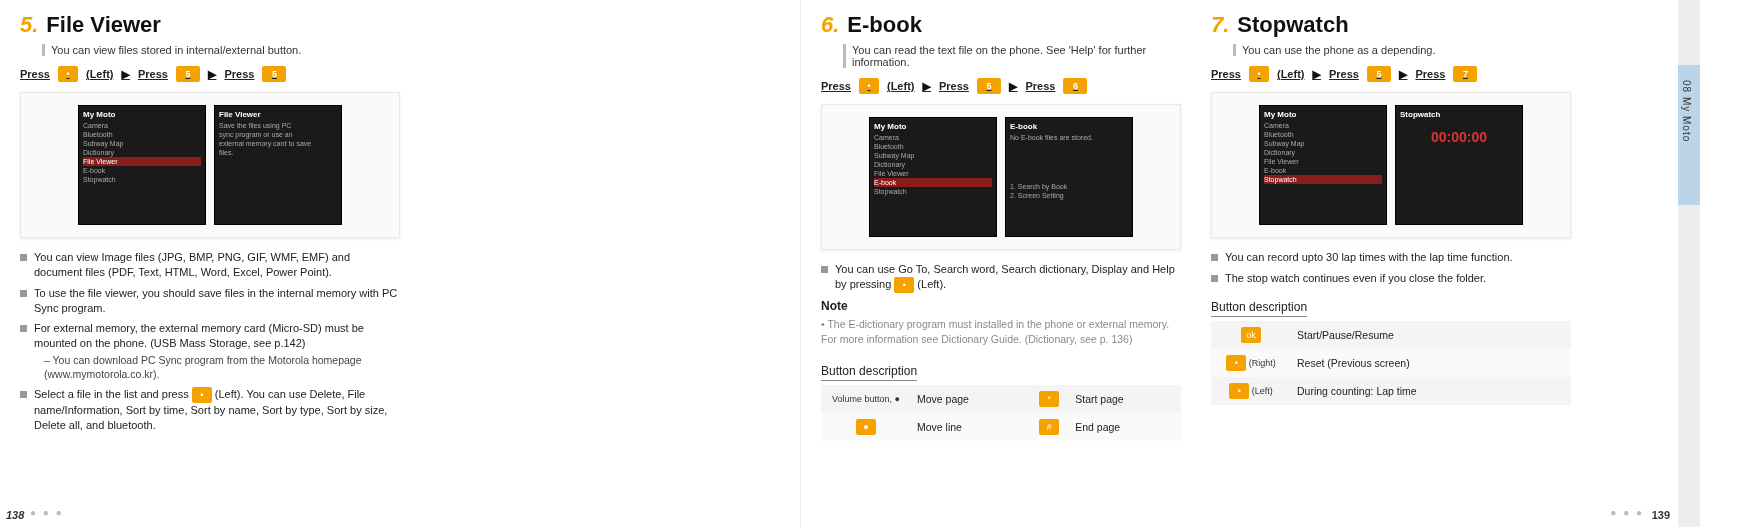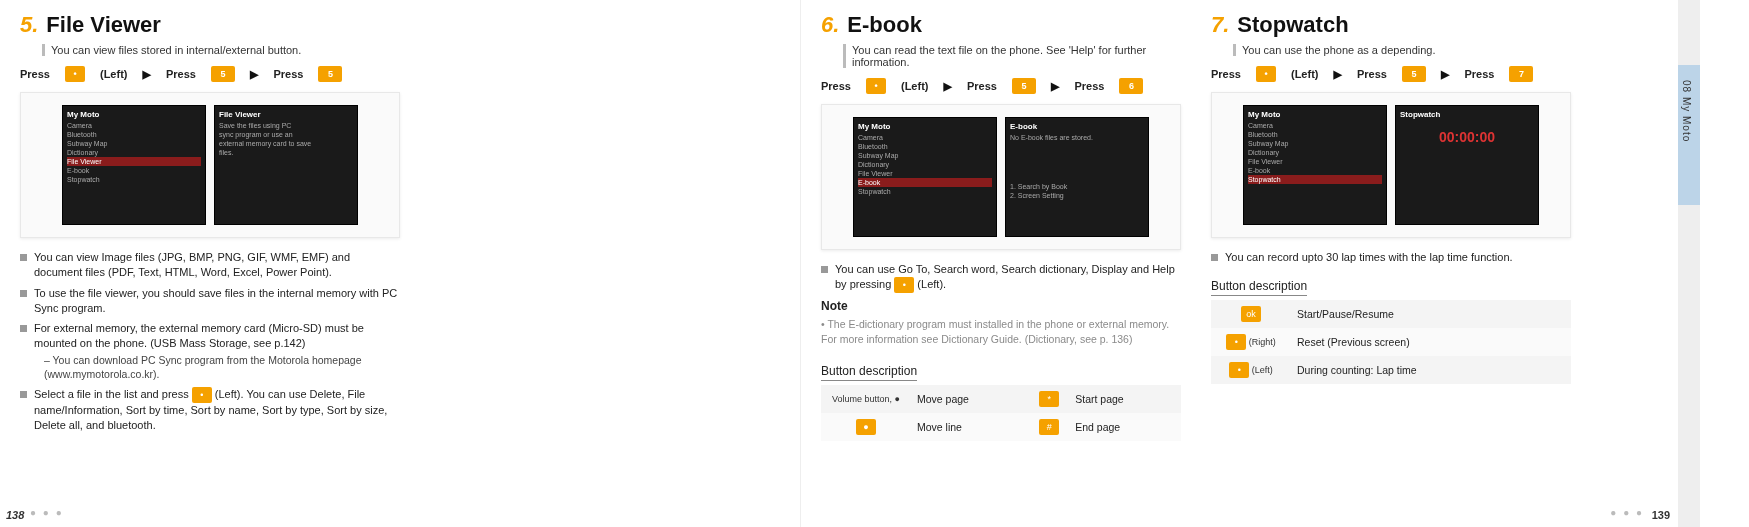--- a/index.html
+++ b/index.html
@@ -13,26 +13,26 @@
   .margin-tab .blue { position: absolute; top: 65px; width: 22px; height: 140px; background: #bcd4e8; }
   .margin-tab .label { position: absolute; top: 80px; left: 3px; writing-mode: vertical-rl; font-size: 10px; color: #333; letter-spacing: 1px; }
   .col { float: left; }
   .left-col-a { width: 380px; }
   .left-col-b { width: 380px; margin-left: 10px; }
   .right-col-a { width: 360px; margin-right: 30px; }
   .right-col-b { width: 360px; }
   h2.sec-title { font-size: 22px; font-weight: 900; display: flex; align-items: baseline; gap: 8px; color: #111; }
   h2.sec-title .num { color: #f5a100; font-style: italic; font-weight: 900; font-size: 22px; }
   .lead { margin: 6px 0 10px 22px; color: #333; font-size: 11px; border-left: 3px solid #bbb; padding-left: 6px; }
-  .press-line { font-weight: 700; font-size: 11px; margin: 6px 0 10px 0; display: flex; align-items: center; flex-wrap: wrap; gap: 15px; }
+  .press-line { font-weight: 700; font-size: 11px; margin: 6px 0 10px 0; display: flex; align-items: center; flex-wrap: wrap; gap: 8px; text-decoration: underline; }
   .key-orange { display: inline-flex; align-items: center; justify-content: center; min-width: 20px; height: 16px; background: #f5a100; color: #fff; font-size: 9px; border-radius: 2px; padding: 0 3px; }
   .key-orange.num { min-width: 24px; }
   .arrow { font-weight: 900; color: #111; }
   .screenshot-box { background: #fafafa; border: 1px solid #e8e8e8; padding: 12px; box-shadow: 0 1px 3px rgba(0,0,0,0.08); margin: 6px 0 12px 0; display: flex; gap: 8px; justify-content: center; }
-  .phone-screen { width: 144px; height: 120px; background: #1a1a1a; border: 1px solid #000; position: relative; padding: 4px; color: #ddd; font-size: 7px; overflow: hidden; }
+  .phone-screen { width: 128px; height: 120px; background: #1a1a1a; border: 1px solid #000; position: relative; padding: 4px; color: #ddd; font-size: 7px; overflow: hidden; }
   .phone-screen .hdr { color: #fff; font-size: 8px; margin-bottom: 2px; font-weight: 700; }
   .phone-screen .row { color: #aaa; padding: 1px 0; }
   .phone-screen .row.hl { color: #fff; background: #8a1c1c; }
   .phone-screen.stopwatch .big { color: #d33; font-size: 14px; font-weight: 900; text-align: center; margin-top: 10px; }
   .note-title { font-weight: 700; font-size: 12px; margin-bottom: 4px; }
   .note-body { color: #8a8a8a; font-size: 10.5px; line-height: 1.4; margin-bottom: 10px; }
   ul.bullets { list-style: none; margin: 4px 0; }
   ul.bullets > li { position: relative; padding-left: 14px; margin: 6px 0; font-size: 11px; line-height: 1.35; color: #222; }
   ul.bullets > li::before { content: ""; position: absolute; left: 0; top: 4px; width: 7px; height: 7px; background: #999; }
   ul.bullets > li .sub { display: block; padding-left: 10px; font-size: 10.5px; color: #444; margin-top: 2px; }
@@ -217,20 +217,21 @@
             <div class="row hl">Stopwatch</div>
         </div>
         <div class="phone-screen stopwatch">
           <div class="hdr">Stopwatch</div>
           <div class="big">00:00:00</div>
         </div>
       </div>
 
       <ul class="bullets">
         <li><span>You can record upto 30 lap times with the lap time function.</span></li>
+        <li><span>The stop watch continues even if you close the folder.</span></li>
       </ul>
 
       <div class="desc-title">Button description</div>
       <table class="keytbl">
         <tbody>
             <tr>
           <td class="td-key" style="width:80px"><span class="key-orange">ok</span></td>
           <td>Start/Pause/Resume</td>
         </tr>
         <tr>

